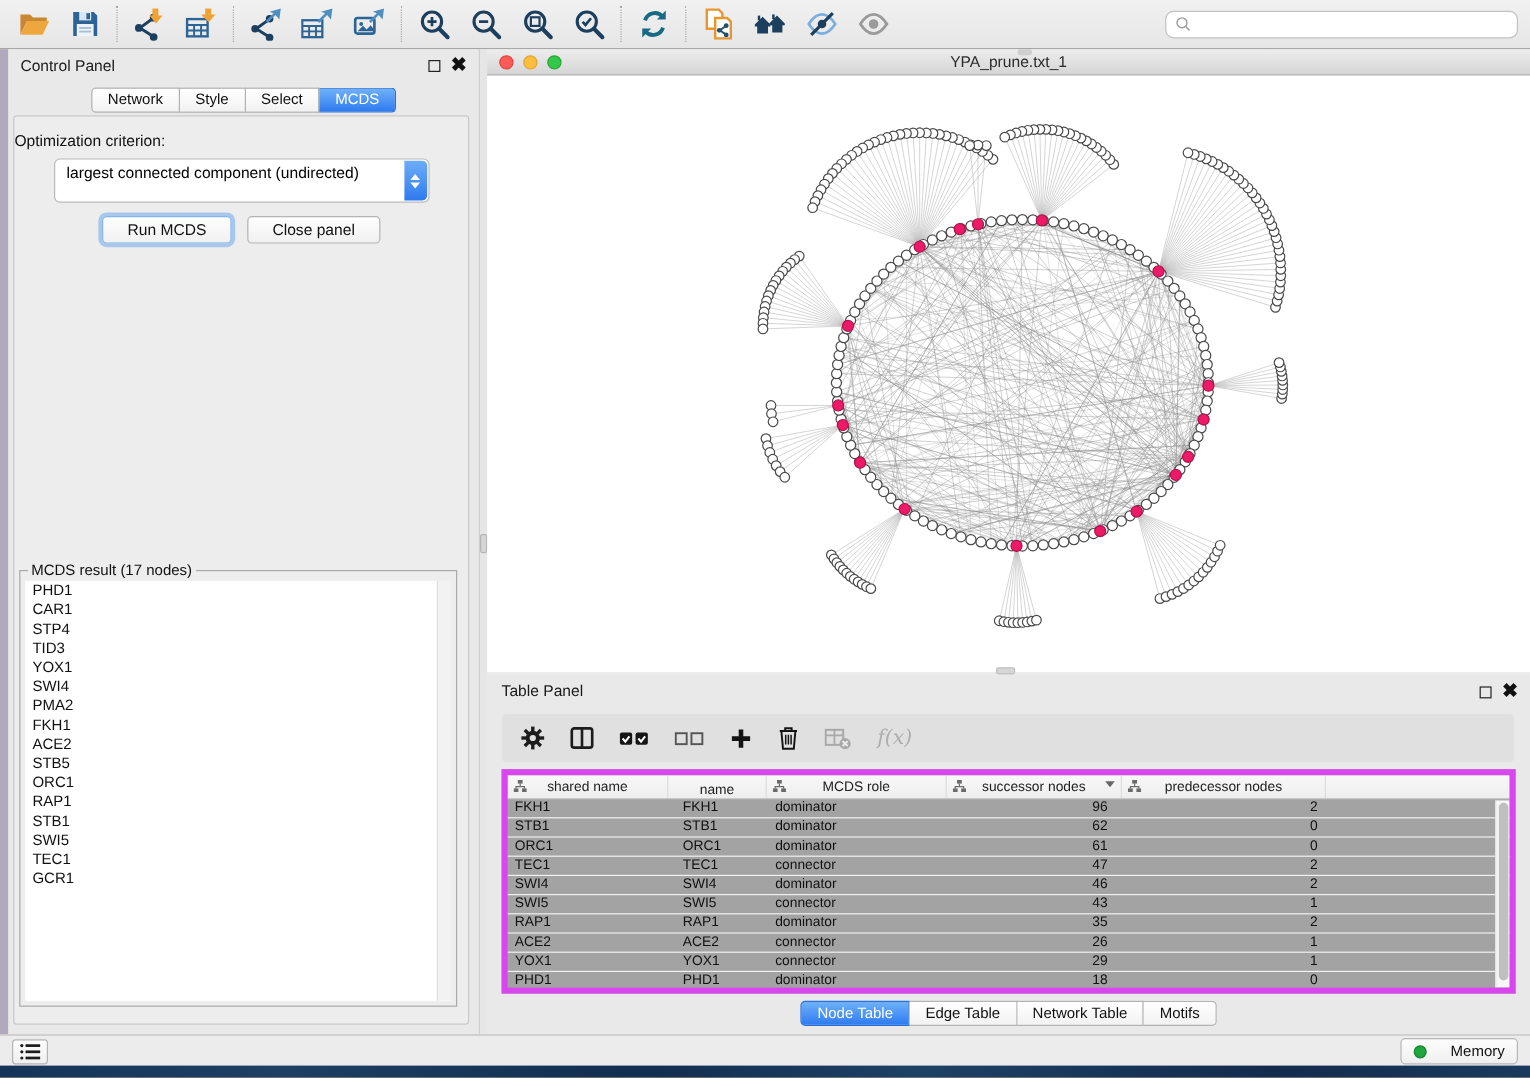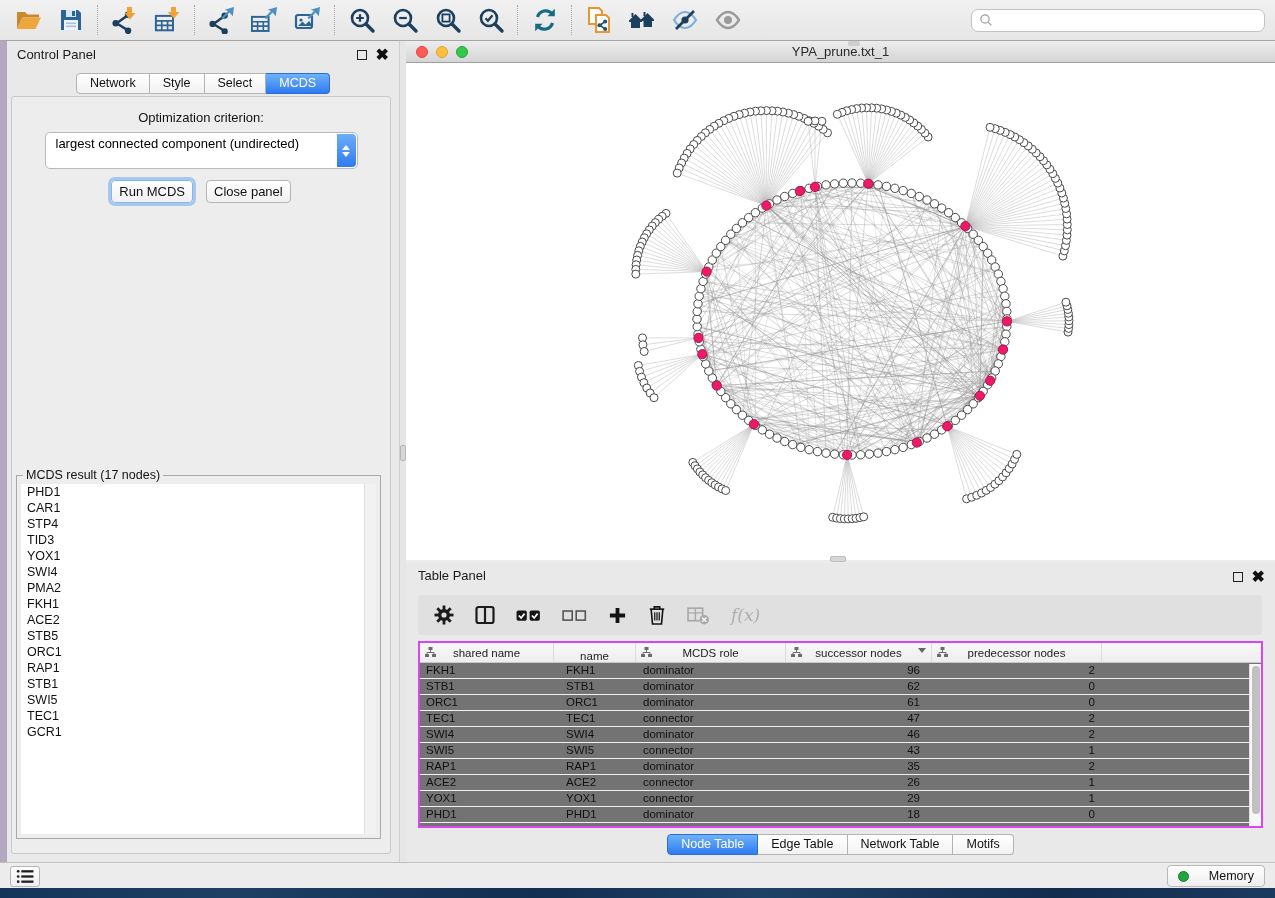--- a/index.html
+++ b/index.html
@@ -31,31 +31,31 @@
 
   .cp-tabs { display:flex; justify-content:center; margin-top:4px; position:relative; z-index:2; }
   .seg-tab { height:21px; line-height:19px; padding:0 13px; background:linear-gradient(#ffffff,#f2f2f2);
     border:1px solid #b3b3b3; border-left:none; font-size:12.5px; color:#111; cursor:pointer; }
   .seg-tab:first-child { border-left:1px solid #b3b3b3; border-radius:4px 0 0 4px; }
   .seg-tab:last-child { border-radius:0 4px 4px 0; }
   .seg-tab.active { background:linear-gradient(#6fb1fa,#2e7bf0); border-color:#2a6fd6; color:#fff; }
 
   .cp-content { position:absolute; left:4px; right:8px; top:55px; bottom:8px;
     background:#ededed; border:1px solid #c9c9c9; border-radius:3px; }
-  .opt-label { text-align:center; margin-top:13px; font-size:13px; color:#111; }
+  .opt-label { text-align:left; margin-top:13px; font-size:13px; color:#111; }
   .dropdown { position:relative; width:313px; height:37px; margin:7px auto 0; background:#fff;
     border:1px solid #b9b9b9; border-radius:5px; font-size:13px; line-height:22px; padding-left:10px;
     cursor:pointer; white-space:nowrap; }
   .stepper { position:absolute; right:1px; top:1px; bottom:1px; width:19px; border-radius:0 4px 4px 0;
     background:linear-gradient(#6cadf8,#2f7bef); display:flex; flex-direction:column; align-items:center; justify-content:center; gap:2px; }
   .stepper i { display:block; width:0; height:0; border-left:4px solid transparent; border-right:4px solid transparent; }
   .stepper .up { border-bottom:5px solid #fff; }
   .stepper .dn { border-top:5px solid #fff; }
   .btn-row { display:flex; justify-content:center; gap:13px; margin-top:11px; }
-  .mac-btn { height:23px; padding:0 7px; font-size:13px; color:#111; background:linear-gradient(#ffffff,#f0f0f0);
+  .mac-btn { height:23px; padding:0 20px; font-size:13px; color:#111; background:linear-gradient(#ffffff,#f0f0f0);
     border:1px solid #b5b5b5; border-radius:4px; cursor:pointer; font-family:"Liberation Sans",sans-serif; }
   .mac-btn.focused { border-color:#84b6e9; box-shadow:0 0 0 3px rgba(110,170,235,.55); }
 
   .result-group { position:absolute; left:4px; right:9px; top:371px; bottom:14px;
     border:1px solid #a9a9a9; background:#ededed; }
   .result-group legend { font-size:12.5px; color:#111; margin-left:6px; padding:0 3px; }
   .result-inner { position:absolute; left:4px; right:4px; top:2px; bottom:4px; background:#fff; overflow:hidden; }
   .result-scroll { position:absolute; right:0; top:0; bottom:0; width:12px; background:#f2f2f2; border-left:1px solid #e0e0e0; }
   .mcds-item { font-size:12.5px; line-height:16px; padding-left:6px; color:#111; cursor:default; }
 
@@ -81,22 +81,22 @@
   .net-canvas svg { display:block; }
 
   
   .table-panel { position:absolute; left:406px; top:563px; width:869px; height:299px; background:#e9e9e9; }
   .tp-header { position:relative; height:26px; line-height:26px; padding-left:12px; font-size:13px; color:#1a1a1a; }
   .tp-toolbar { position:absolute; left:12px; right:13px; top:32px; height:40px; background:#e0e0e0;
     border-radius:4px; display:flex; align-items:center; padding-left:16px; gap:21px; }
   .tt-btn { display:flex; align-items:center; justify-content:center; cursor:pointer; }
   .fx-label { font-family:"DejaVu Serif", serif; font-style:italic; font-size:17px; color:#adadad; }
 
-  .tp-table { position:absolute; left:12px; right:12px; top:78px; height:187px; background:#737373;
-    border:2px solid #d946ef; overflow:hidden; }
+  .tp-table { position:absolute; left:12px; right:12px; top:78px; height:187px; background:#a3a3a3;
+    border:5px solid #d946ef; overflow:hidden; }
   .t-head { display:flex; height:20px; background:linear-gradient(#f8f8f8,#eeeeee); border-bottom:1px solid #c9c9c9; }
   .t-hcell { position:relative; display:flex; align-items:center; justify-content:center;
     border-right:1px solid #dcdcdc; font-size:11.5px; color:#222; cursor:pointer; }
   .t-hcell .hier { position:absolute; left:5px; top:4px; }
   .t-hcell .sort { position:absolute; right:5px; top:5px; width:0; height:0;
     border-left:4px solid transparent; border-right:4px solid transparent; border-top:5px solid #666; }
   .t-row { display:flex; height:16px; border-bottom:1px solid #f0f0f0; cursor:default; }
   .t-cell { font-size:11.5px; line-height:15px; color:#111; white-space:nowrap; overflow:hidden; }
   .c0 { width:134px; padding-left:6px; }
   .c1 { width:82px;  padding-left:12px;align-items:flex-end; }

